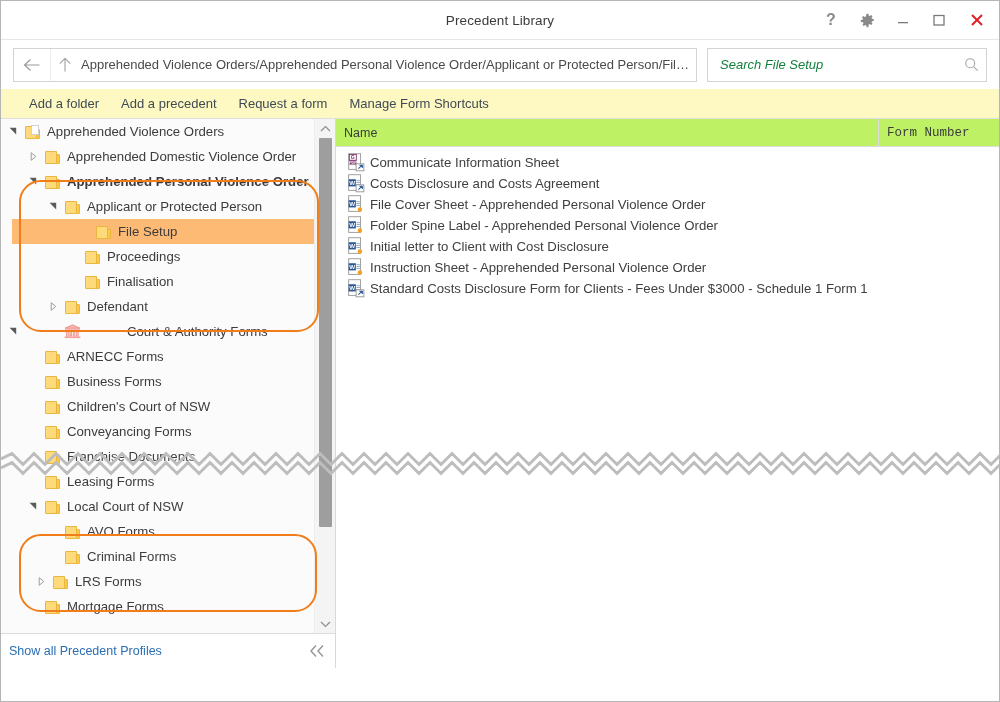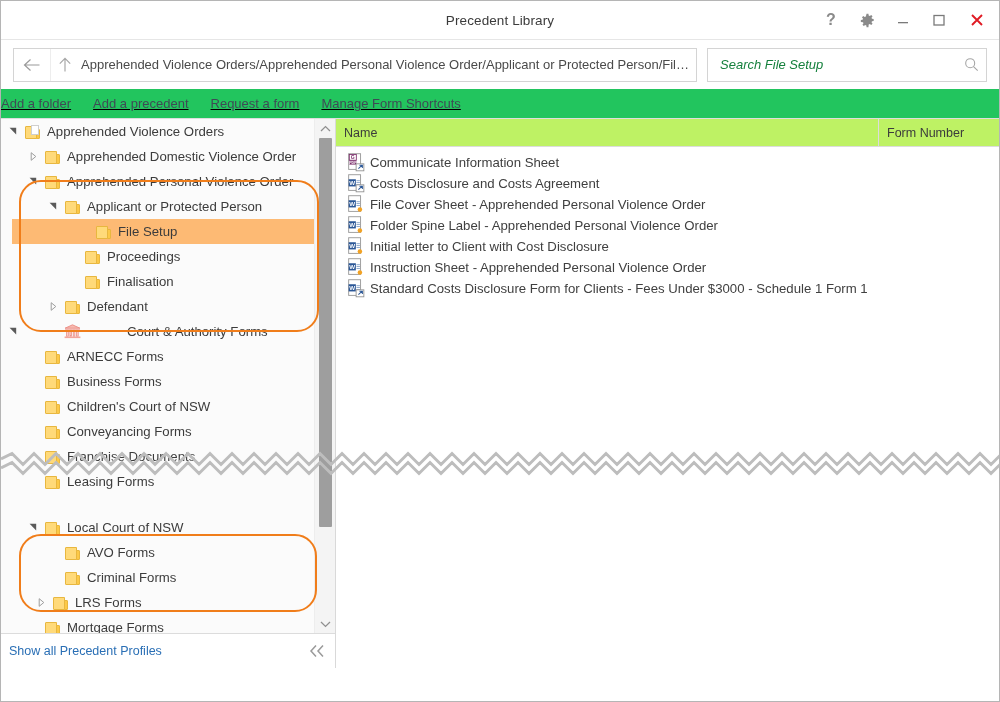--- a/index.html
+++ b/index.html
@@ -63,22 +63,22 @@
     display:flex;align-items:center;box-sizing:border-box;
   }
   .search-ph{
     flex:1 1 auto;font-size:13px;color:#15803d;font-style:italic;padding-left:12px;
     white-space:nowrap;overflow:hidden;
   }
   .search-ico{width:30px;display:flex;align-items:center;justify-content:center;color:#a5a5a5;}
 
   
   .cmdbar{
-    height:29px;display:flex;align-items:center;padding:0 0;gap:22px;
-    background:#22c55e;border-bottom:1px solid #dedede;text-decoration:underline;
+    height:29px;display:flex;align-items:center;padding:0 28px;gap:22px;
+    background:#fef9c3;border-bottom:1px solid #dedede;
   }
   .cmdlink{font-size:13px;color:#3f4a55;white-space:nowrap;cursor:default;}
 
   
   .body{
     position:relative;height:549px;display:flex;align-items:stretch;
   }
 
   
   .treepane{
@@ -146,21 +146,21 @@
   }
   .colhdr{
     height:27px;display:flex;align-items:stretch;
     background:#bef264;border-bottom:1px solid #dcdcdc;
   }
   .col{
     display:flex;align-items:center;font-size:12.5px;color:#3c3c3c;padding-left:8px;
     border-right:1px solid #dcdcdc;box-sizing:border-box;cursor:default;
   }
   .col.name{flex:0 0 543px;}
-  .col.form{flex:1 1 auto;border-right:none;}
+  .col.form{flex:1 1 auto;border-right:none;font-family:Liberation Mono, monospace;}
   .rows{flex:1 1 auto;padding-top:5px;}
   .frow{
     height:21px;display:flex;align-items:center;padding-left:8px;
     font-size:13.2px;color:#404040;white-space:nowrap;cursor:default;
   }
   .ficon{width:24px;flex:0 0 24px;display:flex;align-items:center;justify-content:center;}
   .flabel{padding-left:2px;}
 
   
   .anno{
@@ -265,21 +265,21 @@
                 </svg>
               </span>
               <span class="nodeicon">
                 <span class="folder">
                   <span class="fbody"></span>
                   <span class="ftab"></span>
                 </span>
               </span>
               <span class="nodelabel">Apprehended Domestic Violence Order</span>
             </div>
-            <div class="node" style="padding-left: 24px;">
+            <div class="node" style="padding-left: 24px; font-weight: bold;">
               <span class="twisty">
                 <svg width="9" height="9" viewBox="0 0 9 9" aria-hidden="true">
                   <path d="M0.6 0.8 L7.2 7.4 L7.2 0.8 Z" fill="#5a5a5a"></path>
                 </svg>
               </span>
               <span class="nodeicon">
                 <span class="folder">
                   <span class="fbody"></span>
                   <span class="ftab"></span>
                 </span>
@@ -416,21 +416,21 @@
             <div class="node" style="padding-left: 24px;">
               <span class="twisty"></span>
               <span class="nodeicon">
                 <span class="folder">
                   <span class="fbody"></span>
                   <span class="ftab"></span>
                 </span>
               </span>
               <span class="nodelabel">Leasing Forms</span>
             </div>
-            <div class="node" style="padding-left: 24px; margin-top: 21px;">
+            <div class="node" style="padding-left: 24px;">
               <span class="twisty">
                 <svg width="9" height="9" viewBox="0 0 9 9" aria-hidden="true">
                   <path d="M0.6 0.8 L7.2 7.4 L7.2 0.8 Z" fill="#5a5a5a"></path>
                 </svg>
               </span>
               <span class="nodeicon">
                 <span class="folder">
                   <span class="fbody"></span>
                   <span class="ftab"></span>
                 </span>

